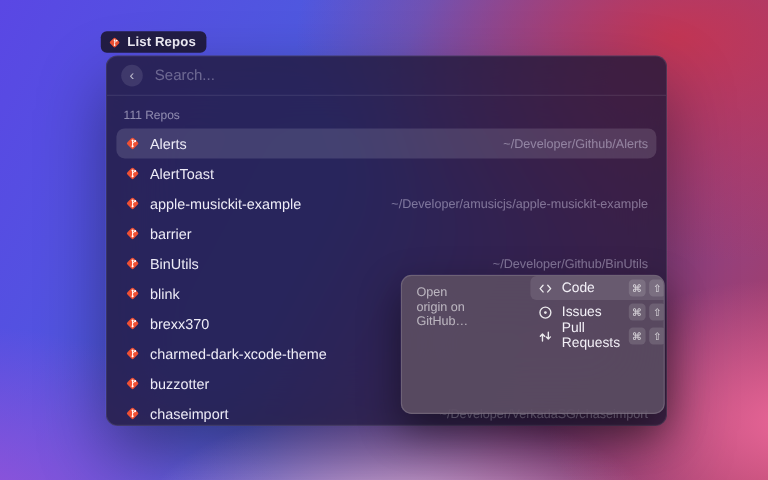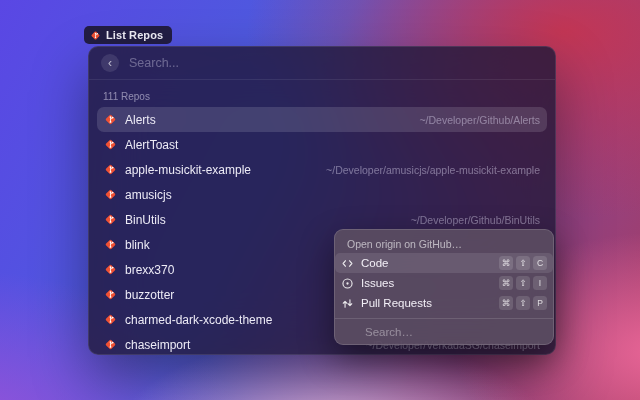--- a/index.html
+++ b/index.html
@@ -43,21 +43,21 @@
   .row.selected { background:rgba(255,255,255,.13); }
   .row .name { font-size:12px; color:#edebf6; white-space:nowrap; }
   .row .path { margin-left:auto; font-size:10.5px; color:rgba(236,230,252,.42); white-space:nowrap; }
   .row svg { flex:none; display:block; }
 
   
   .popup { position:absolute; left:334px; top:229px; width:220px; height:116px; border-radius:9px;
     background:rgba(92,78,98,.88); backdrop-filter:blur(30px) saturate(1.2);
     -webkit-backdrop-filter:blur(30px) saturate(1.2);
     border:1px solid rgba(255,255,255,.14); box-shadow:0 14px 34px rgba(0,0,0,.45);
-    display:flex; flex-direction:column; overflow:hidden; }
+    display:flex; flex-direction:row; overflow:hidden;gap:40px; }
   .popup-header { padding:8px 12px 3px; font-size:10.5px; color:rgba(255,255,255,.60); }
   .pitem { display:flex; align-items:center; gap:7px; height:20px; margin:0 0; padding:0 6px;
     border-radius:5px; cursor:default; }
   .pitem.selected { background:rgba(255,255,255,.10); }
   .pitem .plabel { font-size:11.5px; color:#f3f0f7; }
   .pitem svg { flex:none; display:block; }
   .keys { margin-left:auto; display:flex; gap:3px; }
   .key { width:14px; height:14px; border-radius:3.5px; background:rgba(255,255,255,.13);
     color:rgba(255,255,255,.78); font-size:8.5px; display:flex; align-items:center;
     justify-content:center; }
@@ -145,21 +145,21 @@
           <span>
             <svg width="13" height="13" viewBox="0 0 16 16">
               <rect x="3.4" y="3.4" width="9.2" height="9.2" rx="1.7" transform="rotate(45 8 8)" fill="#f05033"></rect>
               <line x1="8" y1="5" x2="8" y2="11" stroke="#fff" stroke-width="1"></line>
               <line x1="8" y1="8.2" x2="10.4" y2="5.8" stroke="#fff" stroke-width="1"></line>
               <circle cx="8" cy="5" r="1.1" fill="#fff"></circle>
               <circle cx="8" cy="11" r="1.1" fill="#fff"></circle>
               <circle cx="10.6" cy="5.6" r="1.1" fill="#fff"></circle>
             </svg>
           </span>
-          <span class="name">amusicjs</span>
+          <span class="name">barrier</span>
         </div>
 
         <div class="row">
           <span>
             <svg width="13" height="13" viewBox="0 0 16 16">
               <rect x="3.4" y="3.4" width="9.2" height="9.2" rx="1.7" transform="rotate(45 8 8)" fill="#f05033"></rect>
               <line x1="8" y1="5" x2="8" y2="11" stroke="#fff" stroke-width="1"></line>
               <line x1="8" y1="8.2" x2="10.4" y2="5.8" stroke="#fff" stroke-width="1"></line>
               <circle cx="8" cy="5" r="1.1" fill="#fff"></circle>
               <circle cx="8" cy="11" r="1.1" fill="#fff"></circle>
@@ -204,36 +204,36 @@
           <span>
             <svg width="13" height="13" viewBox="0 0 16 16">
               <rect x="3.4" y="3.4" width="9.2" height="9.2" rx="1.7" transform="rotate(45 8 8)" fill="#f05033"></rect>
               <line x1="8" y1="5" x2="8" y2="11" stroke="#fff" stroke-width="1"></line>
               <line x1="8" y1="8.2" x2="10.4" y2="5.8" stroke="#fff" stroke-width="1"></line>
               <circle cx="8" cy="5" r="1.1" fill="#fff"></circle>
               <circle cx="8" cy="11" r="1.1" fill="#fff"></circle>
               <circle cx="10.6" cy="5.6" r="1.1" fill="#fff"></circle>
             </svg>
           </span>
+          <span class="name">charmed-dark-xcode-theme</span>
+          <span class="path"></span>
+        </div>
+
+        <div class="row">
+          <span>
+            <svg width="13" height="13" viewBox="0 0 16 16">
+              <rect x="3.4" y="3.4" width="9.2" height="9.2" rx="1.7" transform="rotate(45 8 8)" fill="#f05033"></rect>
+              <line x1="8" y1="5" x2="8" y2="11" stroke="#fff" stroke-width="1"></line>
+              <line x1="8" y1="8.2" x2="10.4" y2="5.8" stroke="#fff" stroke-width="1"></line>
+              <circle cx="8" cy="5" r="1.1" fill="#fff"></circle>
+              <circle cx="8" cy="11" r="1.1" fill="#fff"></circle>
+              <circle cx="10.6" cy="5.6" r="1.1" fill="#fff"></circle>
+            </svg>
+          </span>
           <span class="name">buzzotter</span>
-          <span class="path"></span>
-        </div>
-
-        <div class="row">
-          <span>
-            <svg width="13" height="13" viewBox="0 0 16 16">
-              <rect x="3.4" y="3.4" width="9.2" height="9.2" rx="1.7" transform="rotate(45 8 8)" fill="#f05033"></rect>
-              <line x1="8" y1="5" x2="8" y2="11" stroke="#fff" stroke-width="1"></line>
-              <line x1="8" y1="8.2" x2="10.4" y2="5.8" stroke="#fff" stroke-width="1"></line>
-              <circle cx="8" cy="5" r="1.1" fill="#fff"></circle>
-              <circle cx="8" cy="11" r="1.1" fill="#fff"></circle>
-              <circle cx="10.6" cy="5.6" r="1.1" fill="#fff"></circle>
-            </svg>
-          </span>
-          <span class="name">charmed-dark-xcode-theme</span>
           <span class="path"></span>
         </div>
 
         <div class="row">
           <span>
             <svg width="13" height="13" viewBox="0 0 16 16">
               <rect x="3.4" y="3.4" width="9.2" height="9.2" rx="1.7" transform="rotate(45 8 8)" fill="#f05033"></rect>
               <line x1="8" y1="5" x2="8" y2="11" stroke="#fff" stroke-width="1"></line>
               <line x1="8" y1="8.2" x2="10.4" y2="5.8" stroke="#fff" stroke-width="1"></line>
               <circle cx="8" cy="5" r="1.1" fill="#fff"></circle>

